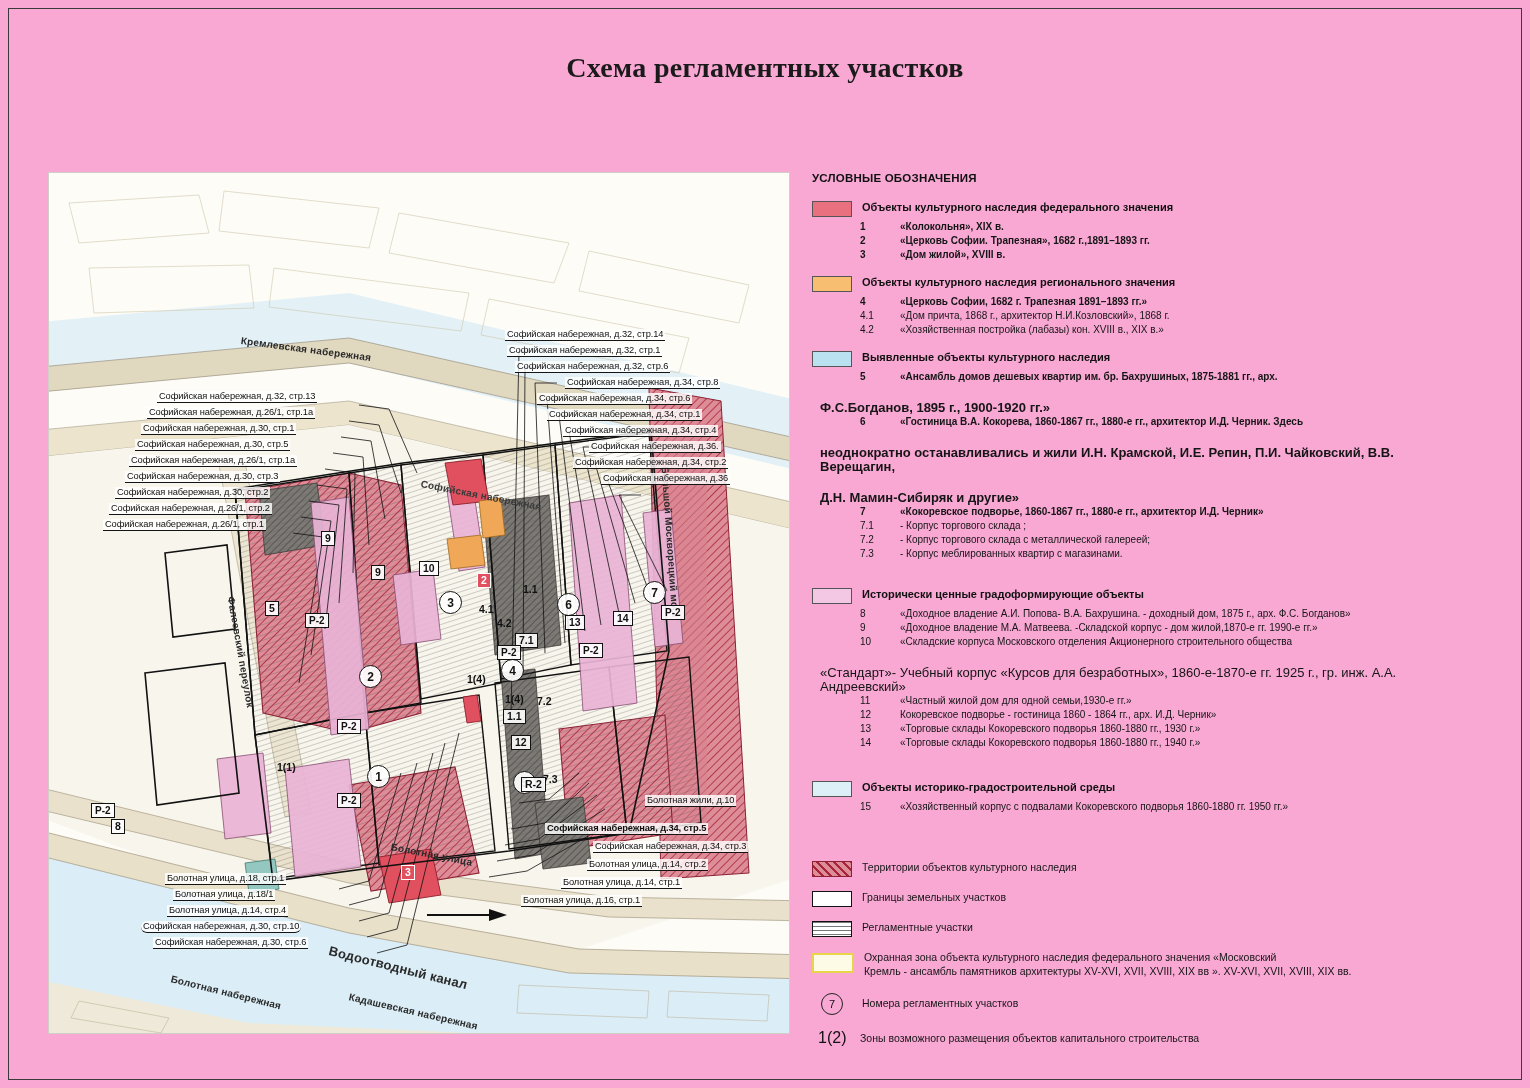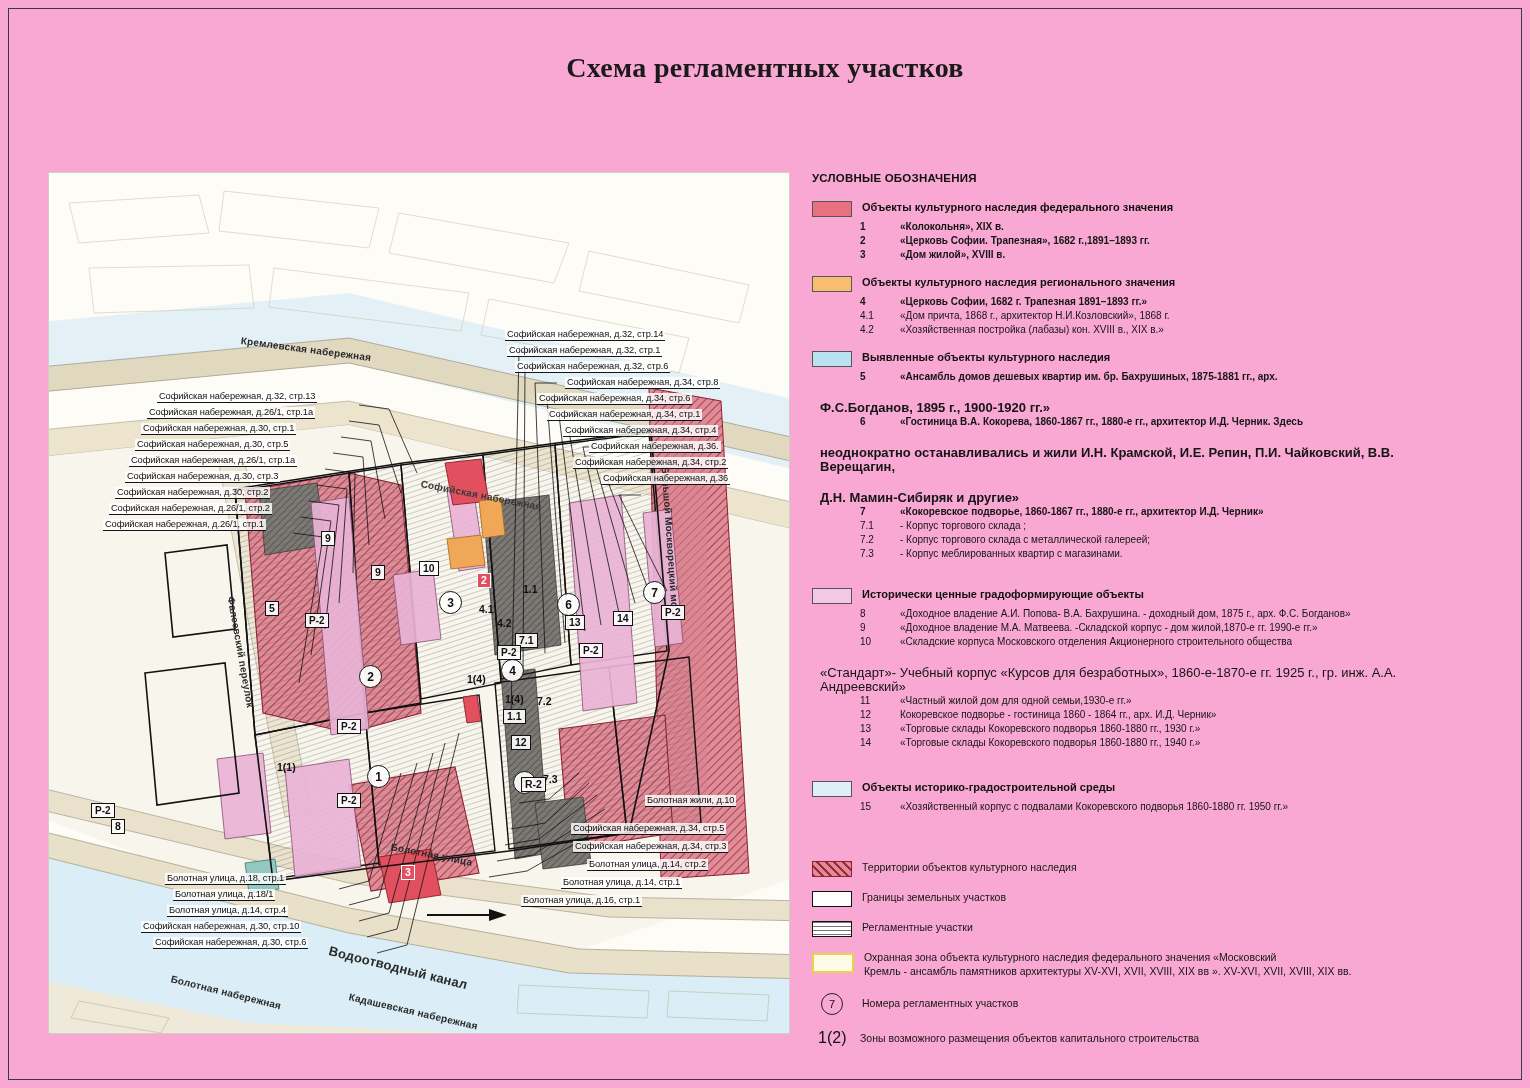--- a/index.html
+++ b/index.html
@@ -307,26 +307,26 @@
     <div class="addr" style="left:86px;top:266px;">Софийская набережная, д.30, стр.5</div>
     <div class="addr" style="left:80px;top:282px;">Софийская набережная, д.26/1, стр.1а</div>
     <div class="addr" style="left:76px;top:298px;">Софийская набережная, д.30, стр.3</div>
     <div class="addr" style="left:66px;top:314px;">Софийская набережная, д.30, стр.2</div>
     <div class="addr" style="left:60px;top:330px;">Софийская набережная, д.26/1, стр.2</div>
     <div class="addr" style="left:54px;top:346px;">Софийская набережная, д.26/1, стр.1</div>
 
     <div class="addr" style="left:116px;top:700px;">Болотная улица, д.18, стр.1</div>
     <div class="addr" style="left:124px;top:716px;">Болотная улица, д.18/1</div>
     <div class="addr" style="left:118px;top:732px;">Болотная улица, д.14, стр.4</div>
-    <div class="addr" style="left:92px;top:748px;">Софийская набережная, д.30, стр.10</div>
+    <div class="addr" style="left:92px;top:748px;border-radius:6px;">Софийская набережная, д.30, стр.10</div>
     <div class="addr" style="left:104px;top:764px;">Софийская набережная, д.30, стр.6</div>
 
     <div class="addr" style="left:596px;top:622px;">Болотная жили, д.10</div>
-    <div class="addr" style="left:522px;top:650px;">Софийская набережная, д.34, стр.5</div>
-    <div class="addr" style="left:524px;top:668px;">Софийская набережная, д.34, стр.3</div>
+    <div class="addr" style="left:496px;top:650px;font-weight:bold;">Софийская набережная, д.34, стр.5</div>
+    <div class="addr" style="left:544px;top:668px;">Софийская набережная, д.34, стр.3</div>
     <div class="addr" style="left:538px;top:686px;">Болотная улица, д.14, стр.2</div>
     <div class="addr" style="left:512px;top:704px;">Болотная улица, д.14, стр.1</div>
     <div class="addr" style="left:472px;top:722px;">Болотная улица, д.16, стр.1</div>
 
     <div class="circ" style="left:318px;top:592px;">1</div>
     <div class="circ" style="left:310px;top:492px;">2</div>
     <div class="circ" style="left:390px;top:418px;">3</div>
     <div class="circ" style="left:452px;top:486px;">4</div>
     <div class="circ" style="left:464px;top:598px;">5</div>
     <div class="circ" style="left:508px;top:420px;">6</div>

